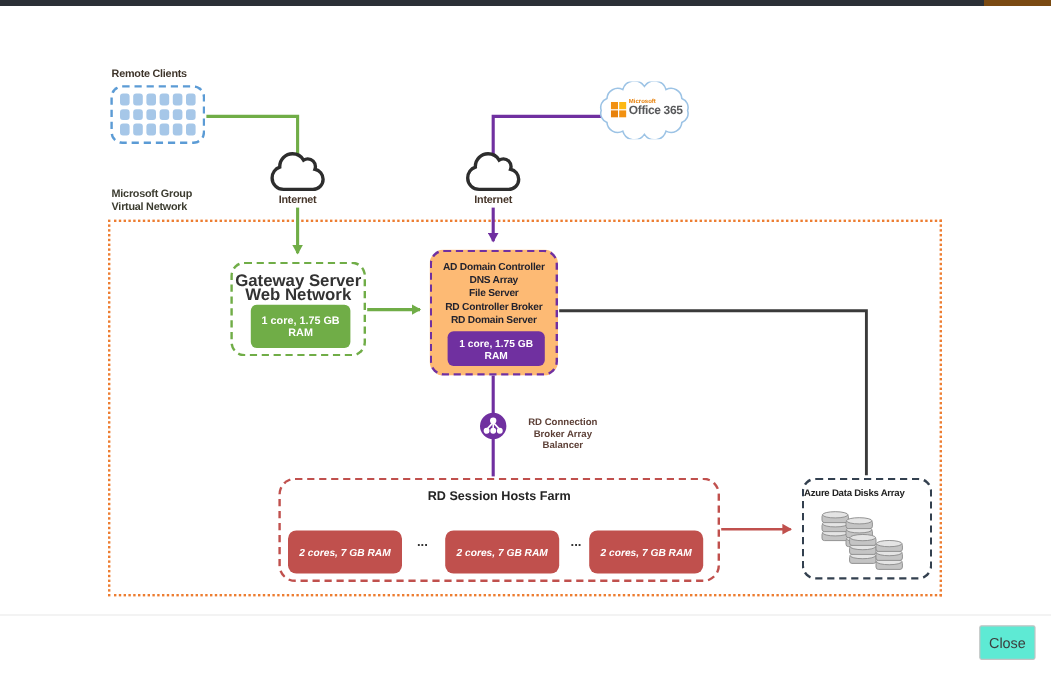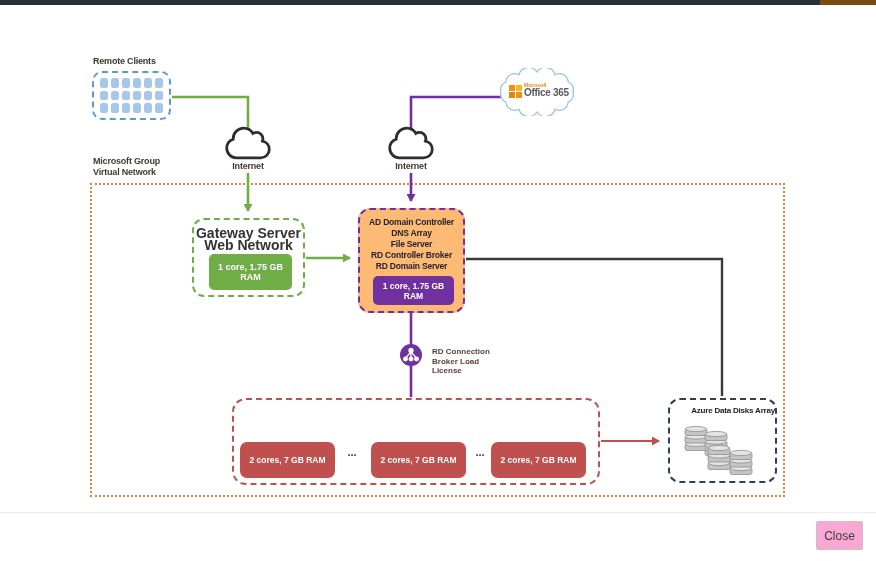--- a/index.html
+++ b/index.html
@@ -55,40 +55,40 @@
 
   
   .ad-box { left:358px; top:208px; width:107px; height:105px; border:2px dashed #7030a0; border-radius:12px;
             text-align:center; padding-top:7px; z-index:2; background:#fdba74; }
   .ad-box .line { font-size:8.5px; font-weight:bold; color:#23232e; line-height:11px; letter-spacing:-0.2px; }
   .ad-badge { position:absolute; left:13px; top:66px; width:81px; height:29px; background:#7030a0; border-radius:5px;
               color:#fff; font-size:8.5px; font-weight:bold; display:flex; align-items:center; justify-content:center; }
 
   
   .lb-icon { left:399px; top:343px; z-index:3; }
-  .lb-label { left:432px; top:347px; width:74px; font-size:8px; font-weight:bold;
+  .lb-label { left:432px; top:347px; width:74px; text-align:center; font-size:8px; font-weight:bold;
               color:#5d4037; line-height:9.5px; z-index:2; }
 
   
   .farm-box { left:232px; top:398px; width:368px; height:87px; border:2px dashed #c0504d; border-radius:14px; z-index:2; background:#fff; }
   .farm-title { position:absolute; left:0; top:8px; width:100%; text-align:center; font-size:10.5px; font-weight:bold; color:#242424; }
   .host-badge { position:absolute; top:42px; width:95px; height:36px; background:#c0504d; border-radius:7px;
-                color:#fff; font-size:8.5px; font-weight:bold; display:flex; align-items:center; justify-content:center; }
+                color:#fff; font-size:8.5px; font-weight:bold; display:flex; align-items:center; justify-content:center;font-style:italic; }
   .host1 { left:6px; } .host2 { left:137px; } .host3 { left:257px; }
   .dots { position:absolute; top:46px; width:22px; text-align:center; font-size:11px; font-weight:bold; color:#333; }
   .dots1 { left:107px; } .dots2 { left:235px; }
 
   
   .disk-box { left:668px; top:398px; width:109px; height:85px; border:2px dashed #33404f; border-radius:12px; z-index:2; background:#fff; }
-  .disk-title { position:absolute; left:0; top:6px; width:100%; text-align:right; font-size:8px; font-weight:bold; color:#222; letter-spacing:-0.2px; }
+  .disk-title { position:absolute; left:0; top:6px; width:100%; text-align:left; font-size:8px; font-weight:bold; color:#222; letter-spacing:-0.2px; }
   .disk-art { position:absolute; left:10px; top:18px; }
 
   
   .footer-line { position:absolute; left:0; top:512px; width:876px; height:1px; background:#ececec; }
-  .close-btn { position:absolute; left:816px; top:521px; width:47px; height:29px; background:#f9a8d4; border:1px solid #c3c3c3;
+  .close-btn { position:absolute; left:816px; top:521px; width:47px; height:29px; background:#5eead4; border:1px solid #c3c3c3;
                border-radius:2px; font-size:12px; color:#3c3c3c; display:flex; align-items:center; justify-content:center; cursor:pointer; }
 </style>
 </head>
 <body>
 
 <div class="canvas">
 
   <div class="topbar"></div>
   <div class="topbar-accent"></div>
 
@@ -193,24 +193,25 @@
       <line x1="12" y1="9" x2="6.5" y2="15"></line>
       <line x1="12" y1="9" x2="12" y2="15"></line>
       <line x1="12" y1="9" x2="17.5" y2="15"></line>
       <circle cx="6.5" cy="16" r="1.8"></circle>
       <circle cx="12" cy="16" r="1.8"></circle>
       <circle cx="17.5" cy="16" r="1.8"></circle>
     </g>
   </svg>
   <div class="abs lb-label">
     <div>RD Connection</div>
-    <div>Broker Load License</div>
+    <div>Broker Array Balancer</div>
   </div>
 
   <div class="abs farm-box">
+    <div class="farm-title">RD Session Hosts Farm</div>
     <div class="host-badge host1">2 cores, 7 GB RAM</div>
     <div class="dots dots1">...</div>
     <div class="host-badge host2">2 cores, 7 GB RAM</div>
     <div class="dots dots2">...</div>
     <div class="host-badge host3">2 cores, 7 GB RAM</div>
   </div>
 
   <div class="abs disk-box">
     <div class="disk-title">Azure Data Disks Array</div>
     <svg class="disk-art" width="92" height="62">

